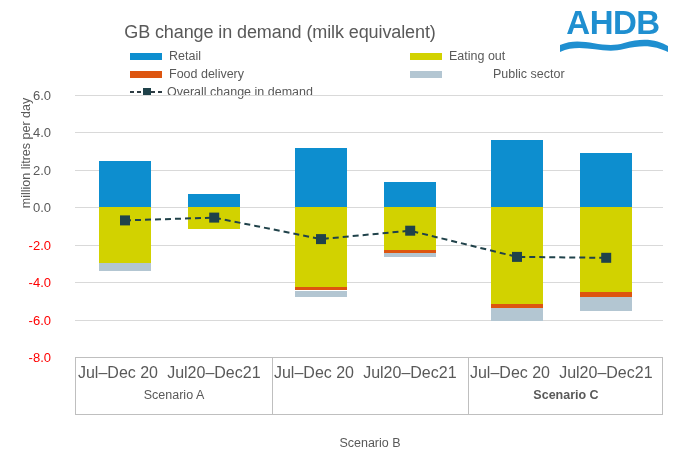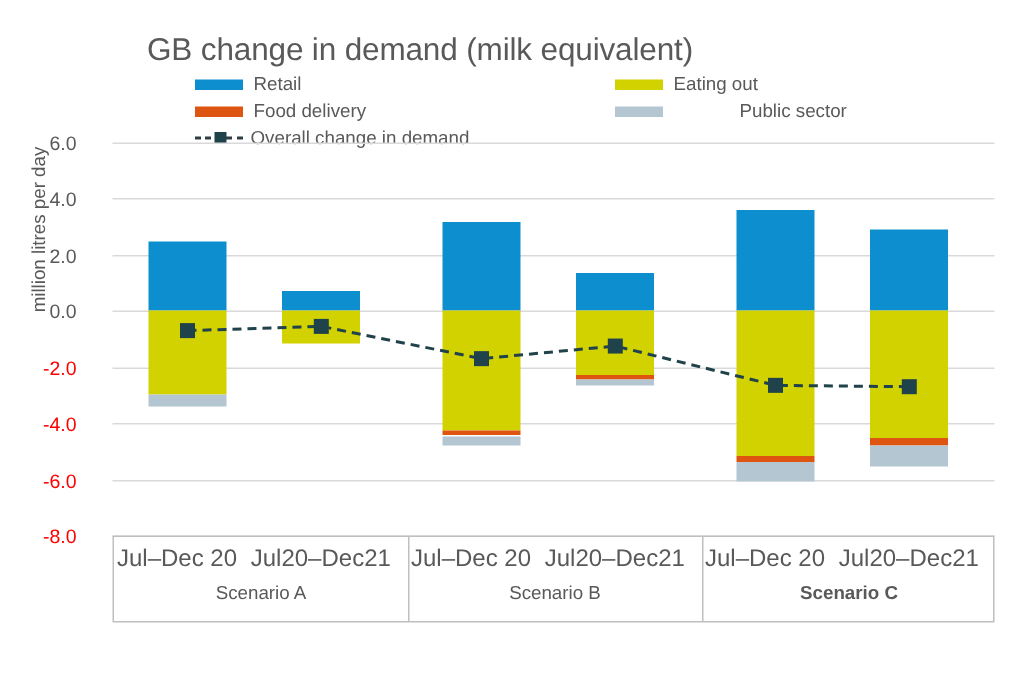--- a/index.html
+++ b/index.html
@@ -17,21 +17,21 @@
   
   #ahdb-logo {
     position: absolute; right: 8px; top: 2px;
     width: 118px; height: 52px;
   }
   
   #chart-title {
     position: absolute;
     left: 0; top: 22px; width: 560px;
     text-align: center;
-    font-size: 21px;
+    font-size: 18px;
     color: #595959;
     letter-spacing: -0.1px;
   }
   
   #legend {
     position: absolute;
     left: 130px; top: 48px;
     width: 430px; height: 52px;
   }
   .legend-entry {
@@ -140,20 +140,26 @@
     left: 22px; top: 426px;
     font-size: 13px;
     color: #595959;
   }
 </style>
 </head>
 <body>
 
 <div id="chart-root">
 
+  <div id="ahdb-logo">
+    <svg viewBox="0 0 118 52" width="118" height="52" aria-hidden="true">
+      <text x="59" y="32" text-anchor="middle" font-family="Liberation Sans, sans-serif" font-size="33" font-weight="bold" fill="#1f8fd0" letter-spacing="-0.5">AHDB</text>
+      <path d="M6 43 C 28 33, 48 48, 70 41 C 90 35, 104 38, 114 44 L 114 50 C 102 44, 90 42, 70 47 C 48 53, 28 40, 6 50 Z" fill="#1f8fd0"></path>
+    </svg>
+  </div>
 
   <div id="chart-title">GB change in demand (milk equivalent)</div>
 
   <div id="legend">
     <div class="legend-entry le-retail">
       <span class="legend-swatch" style="background:#0d8ecf"></span>
       <span>Retail</span>
     </div>
     <div class="legend-entry le-food">
       <span class="legend-swatch" style="background:#dd5510"></span>
@@ -243,21 +249,21 @@
       </svg>
     <div id="y-axis-title">million litres per day</div>
   </div>
 
   <div id="cat-axis">
       <div class="cat-period" style="left: 1.98px; width: 96px;">Jul–Dec 20</div>
       <div class="cat-period" style="left: 91.16px; width: 96px;">Jul20–Dec21</div>
       <div class="cat-scenario" style="left: 0px; width: 196px;">Scenario A</div>
       <div class="cat-period" style="left: 197.98px; width: 96px;">Jul–Dec 20</div>
       <div class="cat-period" style="left: 287.16px; width: 96px;">Jul20–Dec21</div>
-      <div class="cat-scenario" style="left: 196px; width: 196px;">Scenario B</div>
+      <div class="cat-scenario" style="left: 196px; width: 196px; margin-top: 48px;">Scenario B</div>
       <div class="cat-divider" style="left: 196px;"></div>
       <div class="cat-period" style="left: 393.98px; width: 96px;">Jul–Dec 20</div>
       <div class="cat-period" style="left: 483.16px; width: 96px;">Jul20–Dec21</div>
       <div class="cat-scenario" style="left: 392px; width: 196px; font-weight: bold;">Scenario C</div>
       <div class="cat-divider" style="left: 392px;"></div>
     </div>
 
 
 </div>
 

